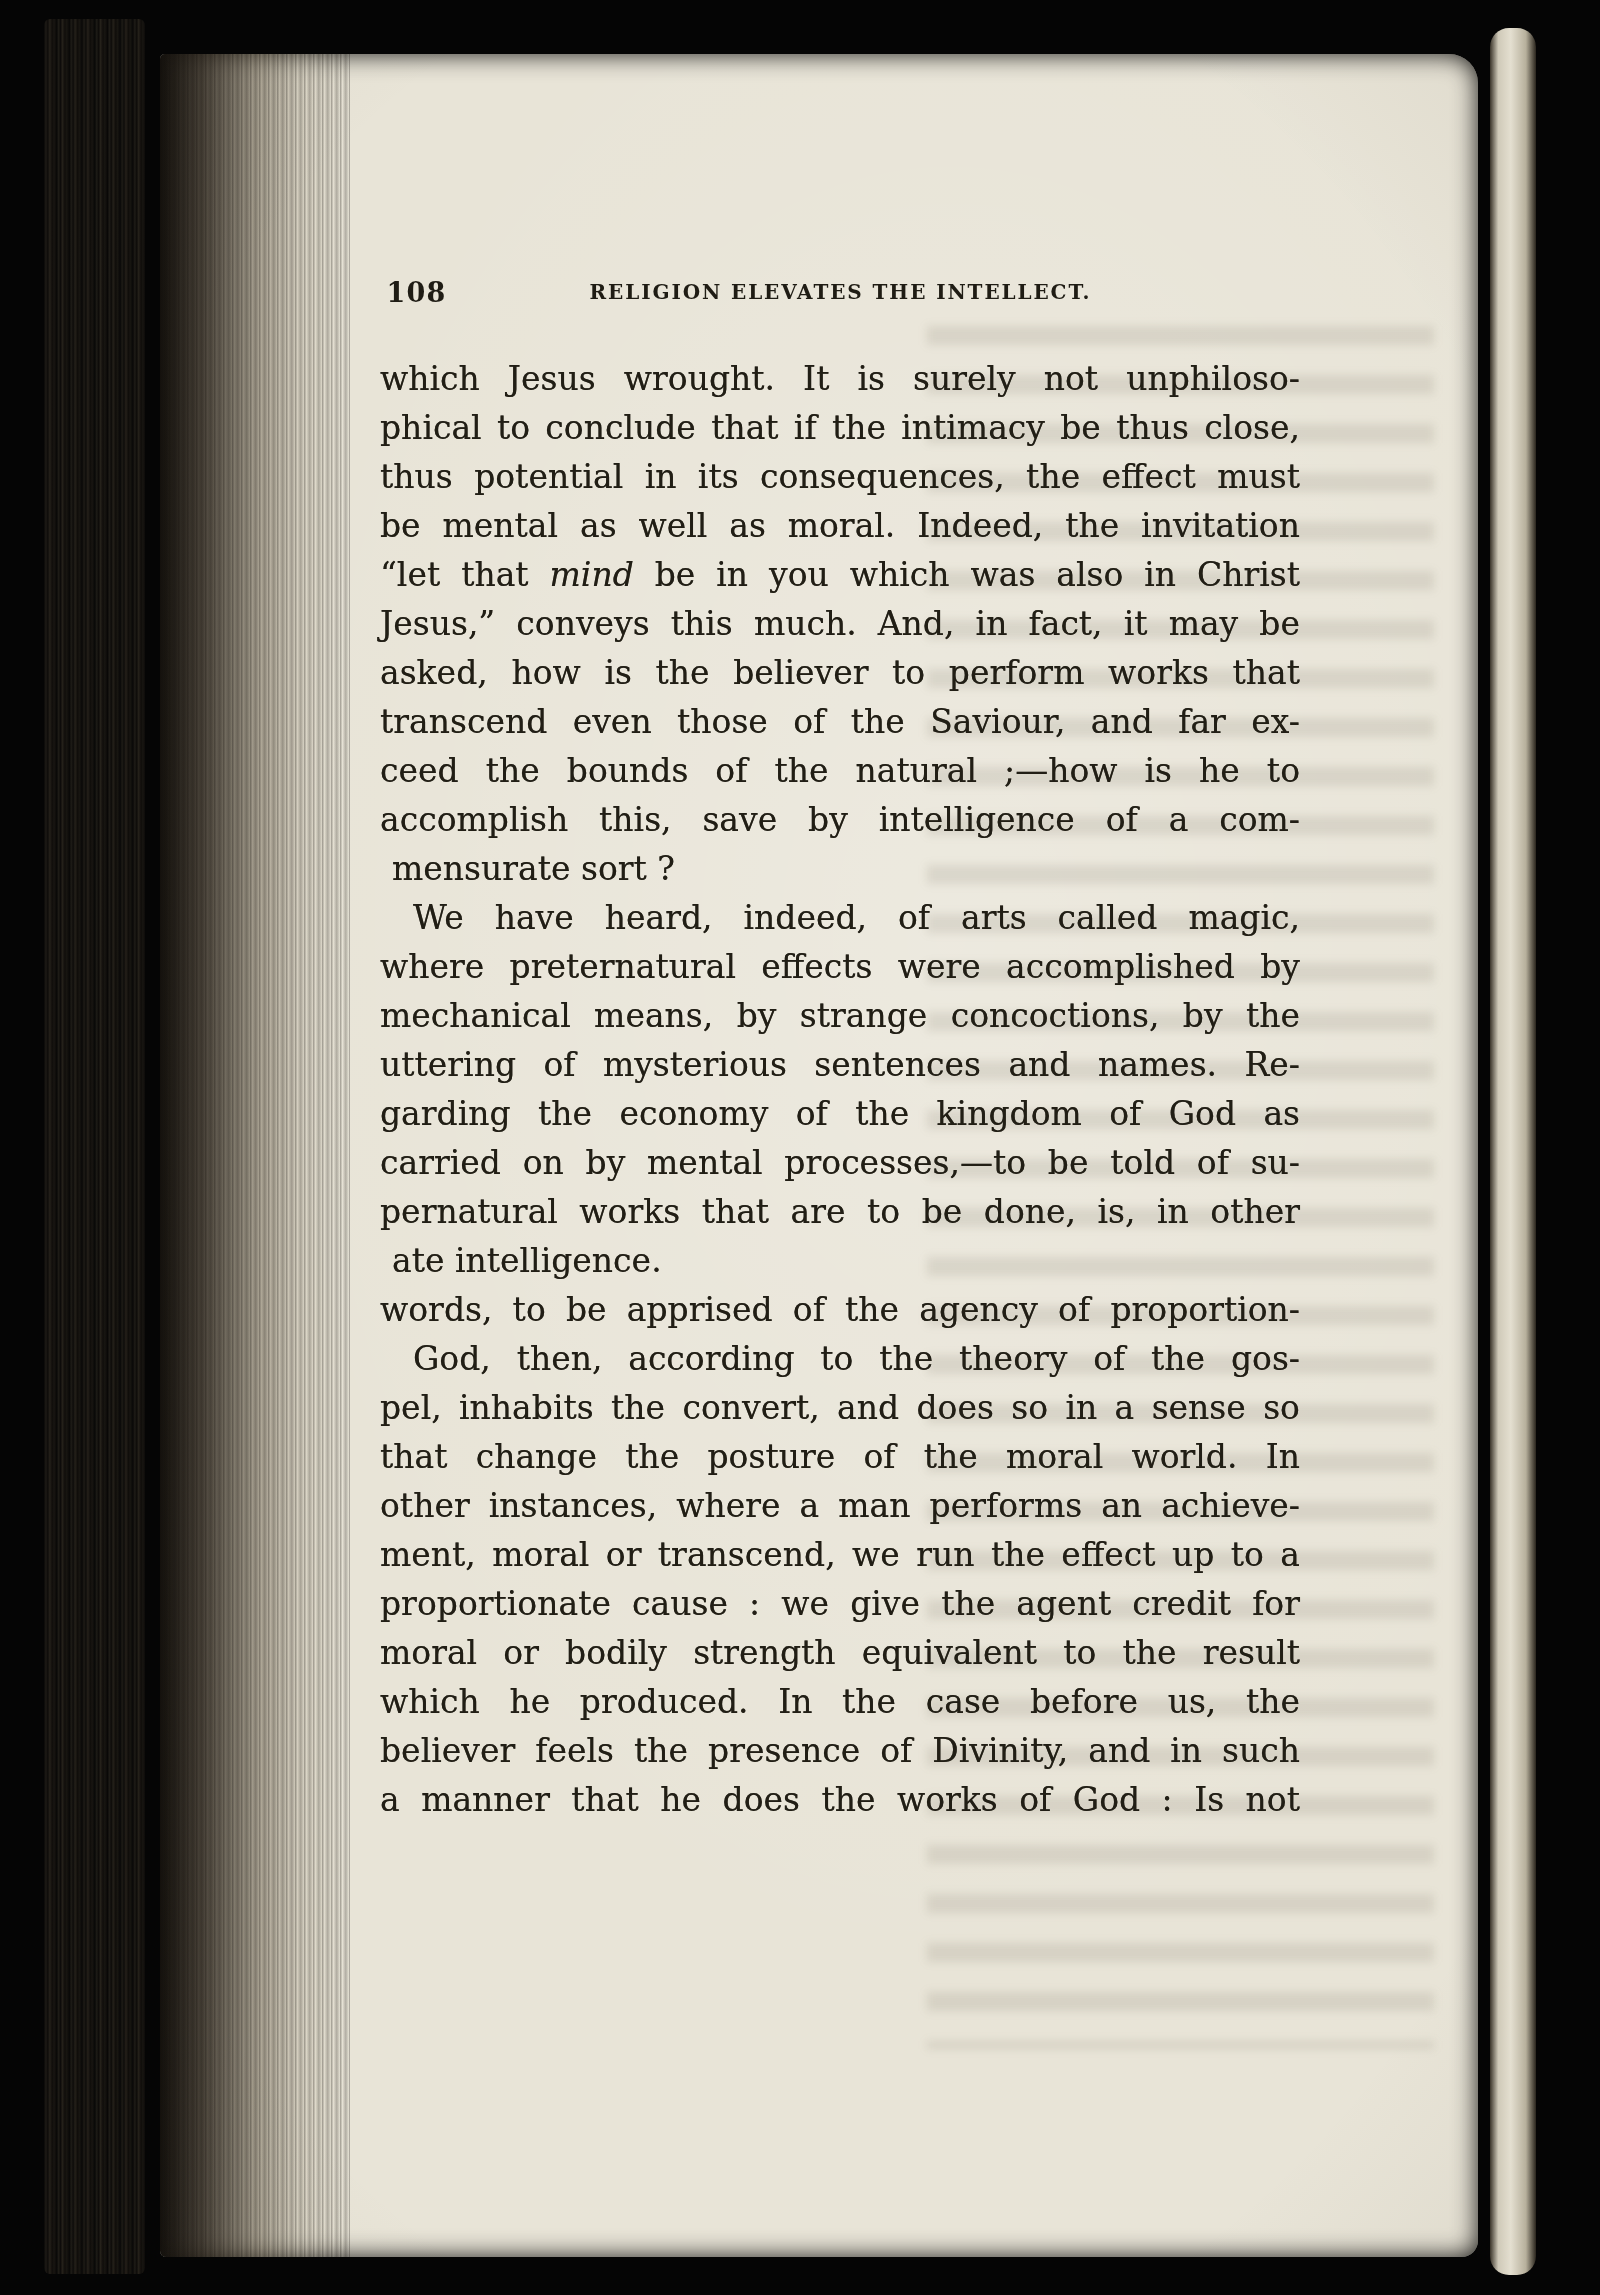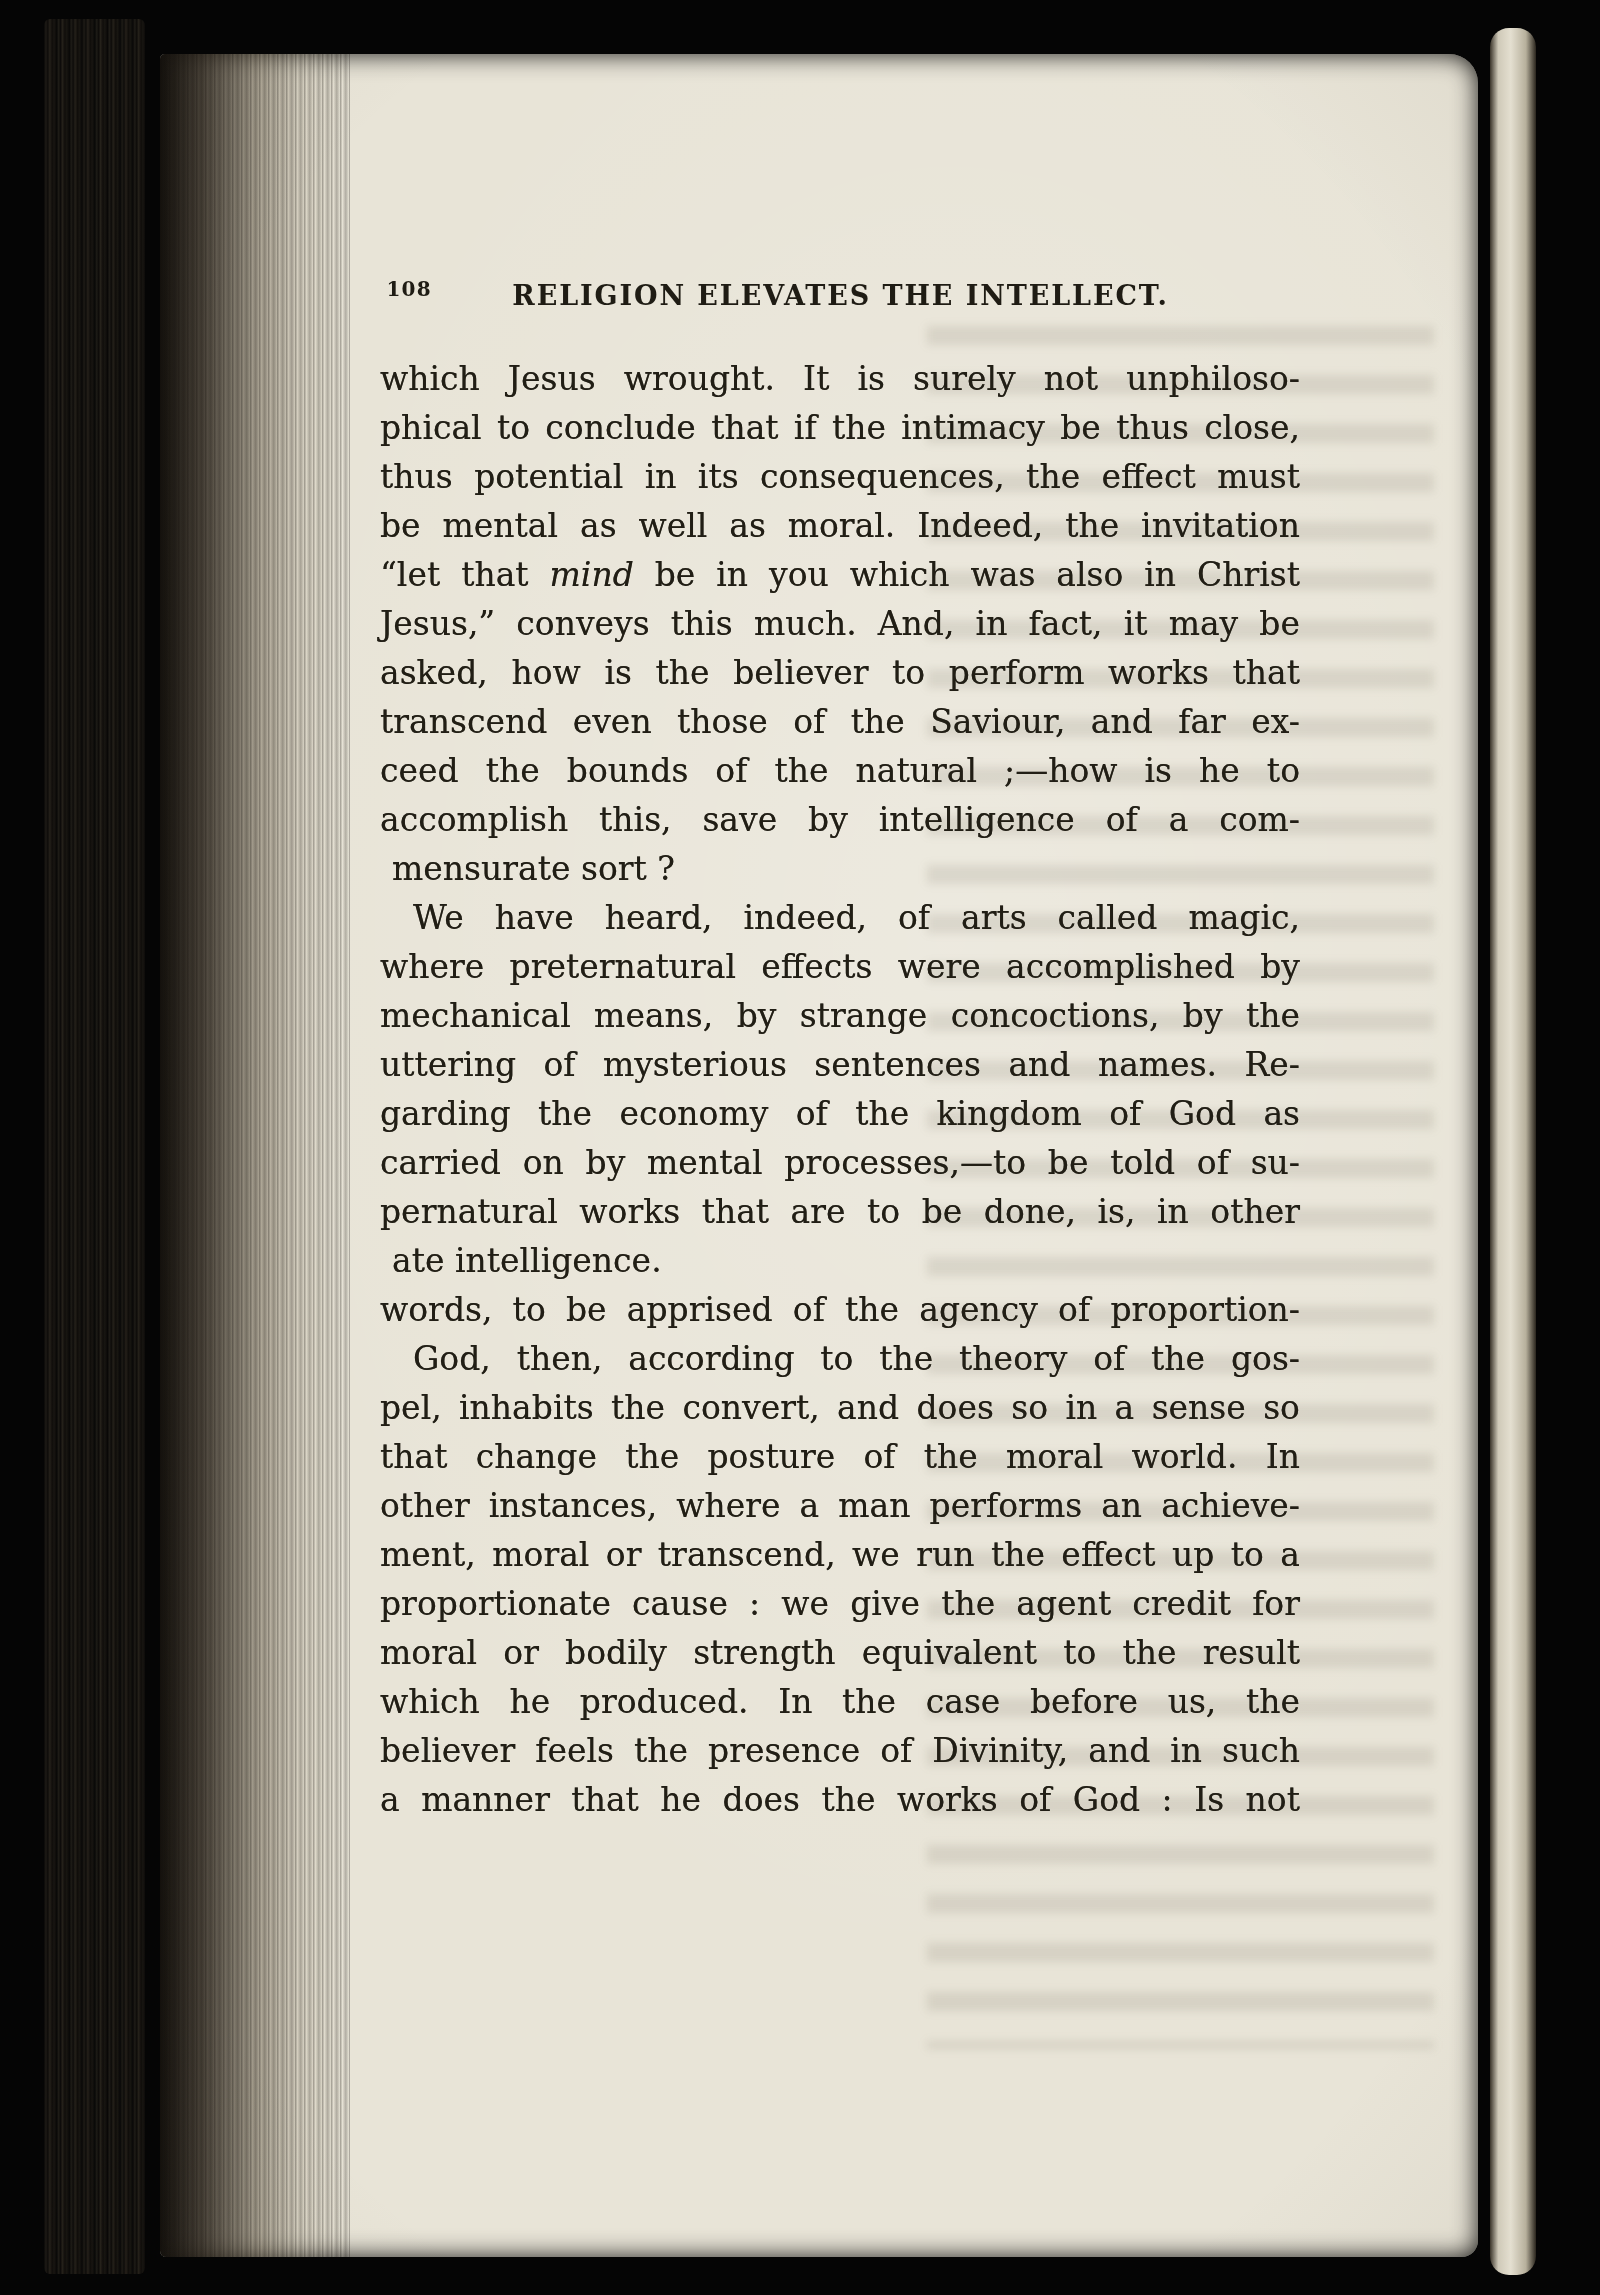--- a/index.html
+++ b/index.html
@@ -59,29 +59,29 @@
   
   .header {
     position: absolute;
     left: 215px; top: 223px;
     width: 931px; height: 38px;
     color: #1f1c14;
   }
   .pagenum {
     position: absolute;
     left: 11.4px; top: 0;
-    font-size: 20px;
+    font-size: 27px;
     font-weight: bold;
     letter-spacing: 1.3px;
   }
   .htitle {
     position: absolute;
     left: 0; right: 0; top: 2.5px;
     text-align: center;
-    font-size: 27px;
+    font-size: 20px;
     font-weight: bold;
     letter-spacing: 1.9px;
   }
   
   .text-block {
     position: absolute;
     left: 220px; top: 300px;
     width: 920px;
     color: #211e15;
     font-size: 33px;

